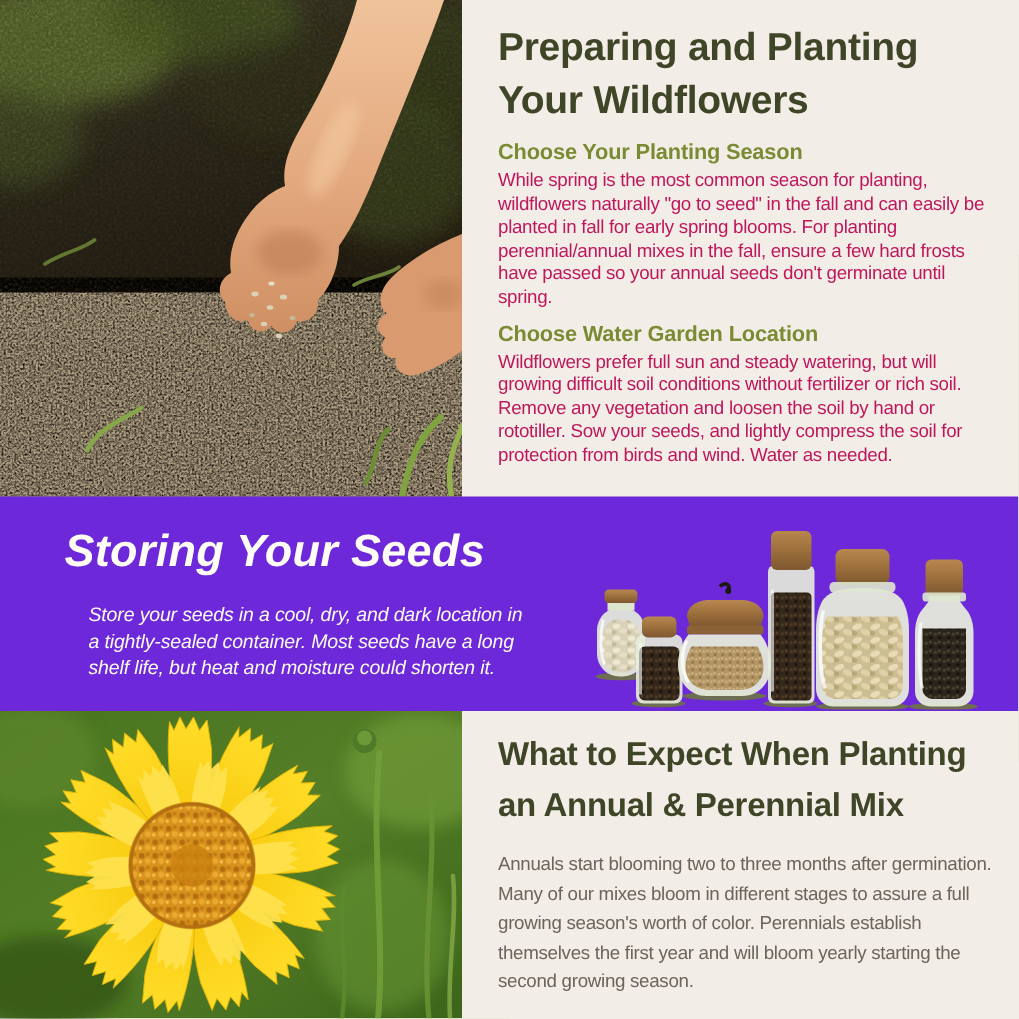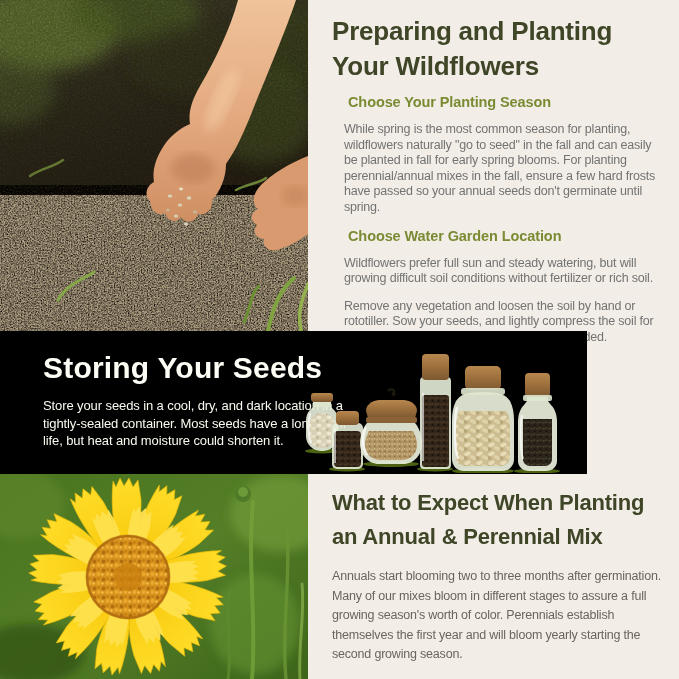--- a/index.html
+++ b/index.html
@@ -13,34 +13,34 @@
 
   
   .row-top{position:absolute;top:0;left:0;width:679px;height:331px;background:#f2ede6;}
   .photo-top{height:331px;}
   .panel-top{position:absolute;top:0;left:308px;right:0;height:331px;box-sizing:border-box;padding:14px 6px 0 24px;}
   .panel-top h1{
     margin:0 0 10px 0;font-size:26px;line-height:35px;font-weight:bold;
     color:#3f4527;letter-spacing:-0.2px;max-width:340px;
   }
   .sub h3{
-    margin:8px 0 3px 16px;font-size:14.5px;font-weight:bold;color:#7b8b33;letter-spacing:-0.1px;
+    margin:8px 0 3px 0;font-size:14.5px;font-weight:bold;color:#7b8b33;letter-spacing:-0.1px;
   }
   .sub p{
-    margin:12px;font-size:12.5px;line-height:15.6px;color:#737373;letter-spacing:-0.2px;max-width:336px;
+    margin:0;font-size:12.5px;line-height:15.6px;color:#be185d;letter-spacing:-0.2px;max-width:336px;
   }
 
   
-  .band{position:absolute;top:331px;left:0;width:587px;height:143px;background:#000000;}
+  .band{position:absolute;top:331px;left:0;width:679px;height:143px;background:#6d28d9;font-style:italic;}
   .band-text{position:absolute;left:43px;top:20px;width:322px;}
   .band-text h2{
     margin:0 0 12px 0;font-size:30px;font-weight:bold;color:#fdfdf6;letter-spacing:0.2px;
   }
   .band-text p{
-    margin:0;font-size:13px;line-height:17.5px;color:#fbfaf0;letter-spacing:-0.1px;max-width:318px;
+    margin:16px;font-size:13px;line-height:17.5px;color:#fbfaf0;letter-spacing:-0.1px;max-width:318px;
   }
   .jars{position:absolute;right:19px;bottom:1px;width:272px;height:130px;}
   .jars svg{display:block;width:100%;height:100%;}
 
   
   .row-bottom{position:absolute;top:474px;left:0;width:679px;height:205px;background:#f2ede6;}
   .photo-bottom{height:205px;}
   .panel-bottom{position:absolute;top:0;left:308px;right:0;height:205px;box-sizing:border-box;padding:12px 10px 0 24px;}
   .panel-bottom h2{
     margin:0 0 13px 0;font-size:22px;line-height:34px;font-weight:bold;

